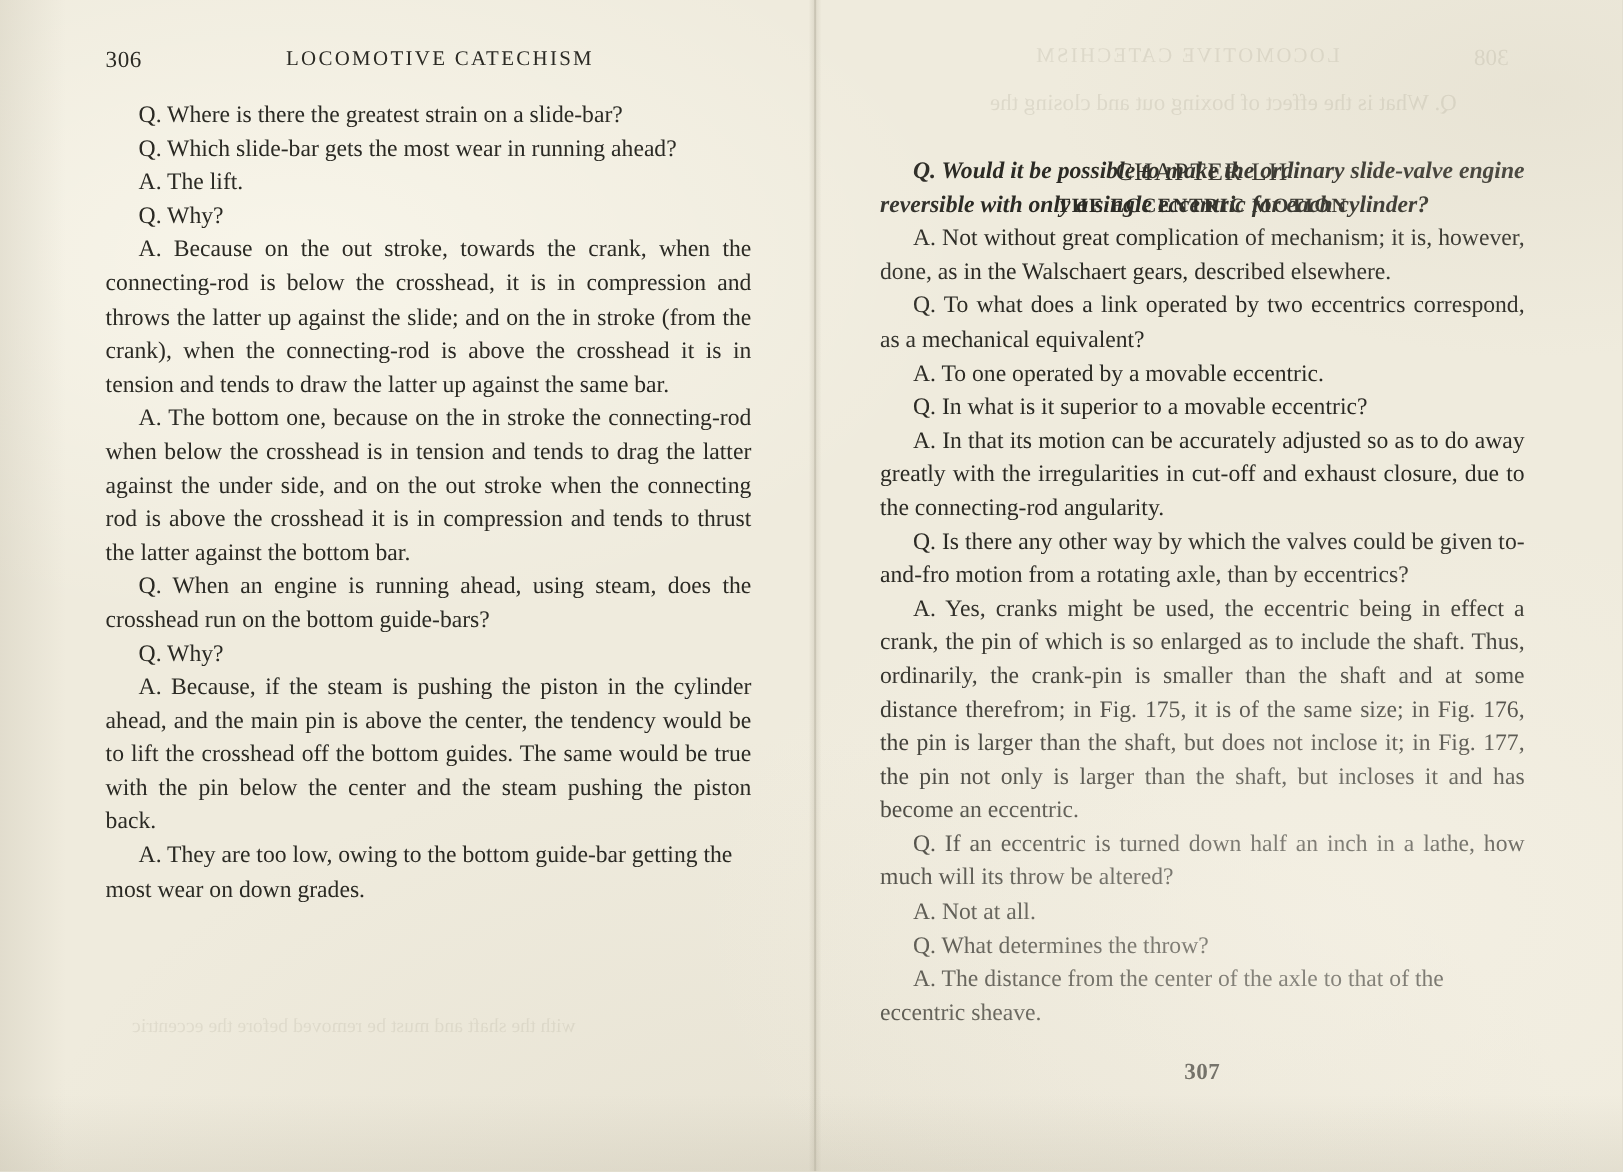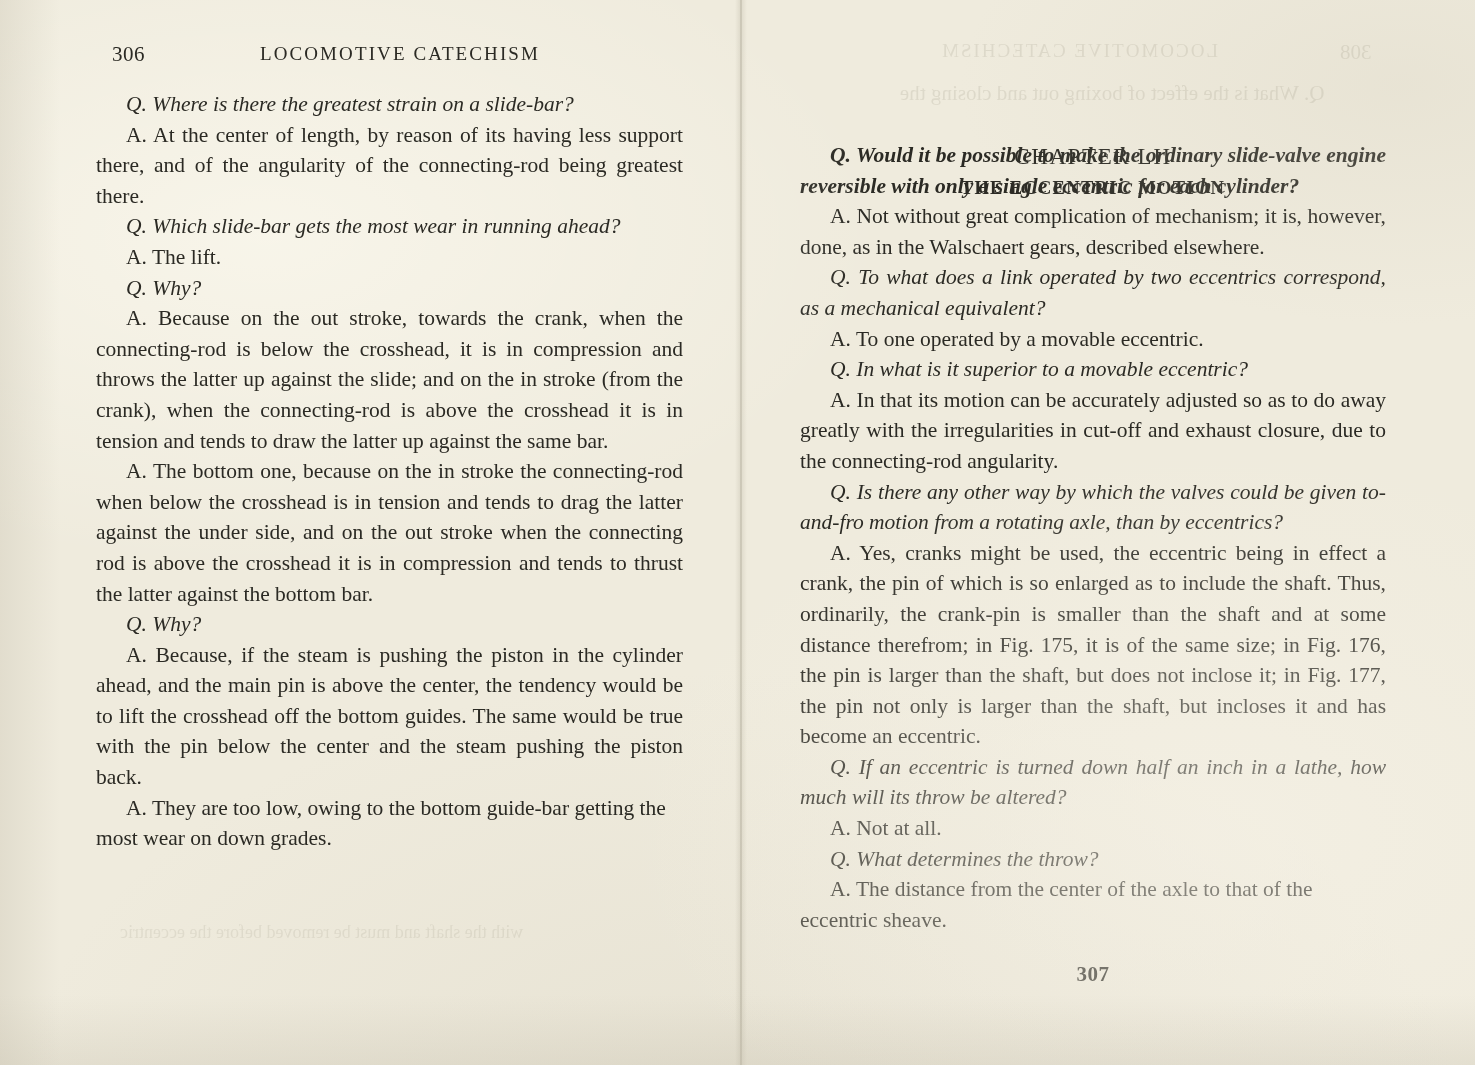--- a/index.html
+++ b/index.html
@@ -69,21 +69,21 @@
   
   .running-head {
     position: absolute;
     top: 42px;
     left: 96px;
     width: 586px;
     height: 26px;
   }
   .folio-verso {
     position: absolute;
-    left: 16px;
+    left: 0;
     top: 0;
     font-size: 21px;
     letter-spacing: 0.5px;
   }
   .head-title {
     position: absolute;
     left: 0;
     right: 0;
     top: 1px;
     text-align: center;
@@ -111,21 +111,20 @@
     width: 586px;
   }
   .textblock p {
     margin: 0;
     text-indent: 30px;
   }
   .textblock p:last-child {
     text-align: left;
   }
   .q {
-    font-style: italic;
   }
   .q-bold {
     font-style: italic;
     font-weight: bold;
   }
   
   .gap-before {
     margin-top: 11px;
   }
 
@@ -217,26 +216,26 @@
 
   <div class="leaf leaf-left">
 
     <div class="running-head">
       <span class="folio-verso">306</span>
       <span class="head-title">LOCOMOTIVE CATECHISM</span>
     </div>
 
     <div class="textblock textblock-left">
         <p class="q">Q. Where is there the greatest strain on a slide-bar?</p>
-        <p>A. At the center of length, by reason of its having less support there, and of the angularity of the connecting-rod being greatest there.</p>
         <p class="q">Q. Which slide-bar gets the most wear in running ahead?</p>
         <p>A. The lift.</p>
         <p class="q">Q. Why?</p>
         <p>A. Because on the out stroke, towards the crank, when the connecting-rod is below the crosshead, it is in compression and throws the latter up against the slide; and on the in stroke (from the crank), when the connecting-rod is above the crosshead it is in tension and tends to draw the latter up against the same bar.</p>
         <p>A. The bottom one, because on the in stroke the connecting-rod when below the crosshead is in tension and tends to drag the latter against the under side, and on the out stroke when the connecting rod is above the crosshead it is in compression and tends to thrust the latter against the bottom bar.</p>
+        <p class="q">Q. When an engine is running ahead, using steam, does the crosshead run on the bottom guide-bars?</p>
         <p class="q">Q. Why?</p>
         <p>A. Because, if the steam is pushing the piston in the cylinder ahead, and the main pin is above the center, the tendency would be to lift the crosshead off the bottom guides.  The same would be true with the pin below the center and the steam pushing the piston back.</p>
         <p>A. They are too low, owing to the bottom guide-bar getting the most wear on down grades.</p>
       </div>
   </div>
 
   <div class="leaf leaf-right"></div>
 
   <div class="chapter-head">
     <div class="chapter-number">CHAPTER LII</div>

